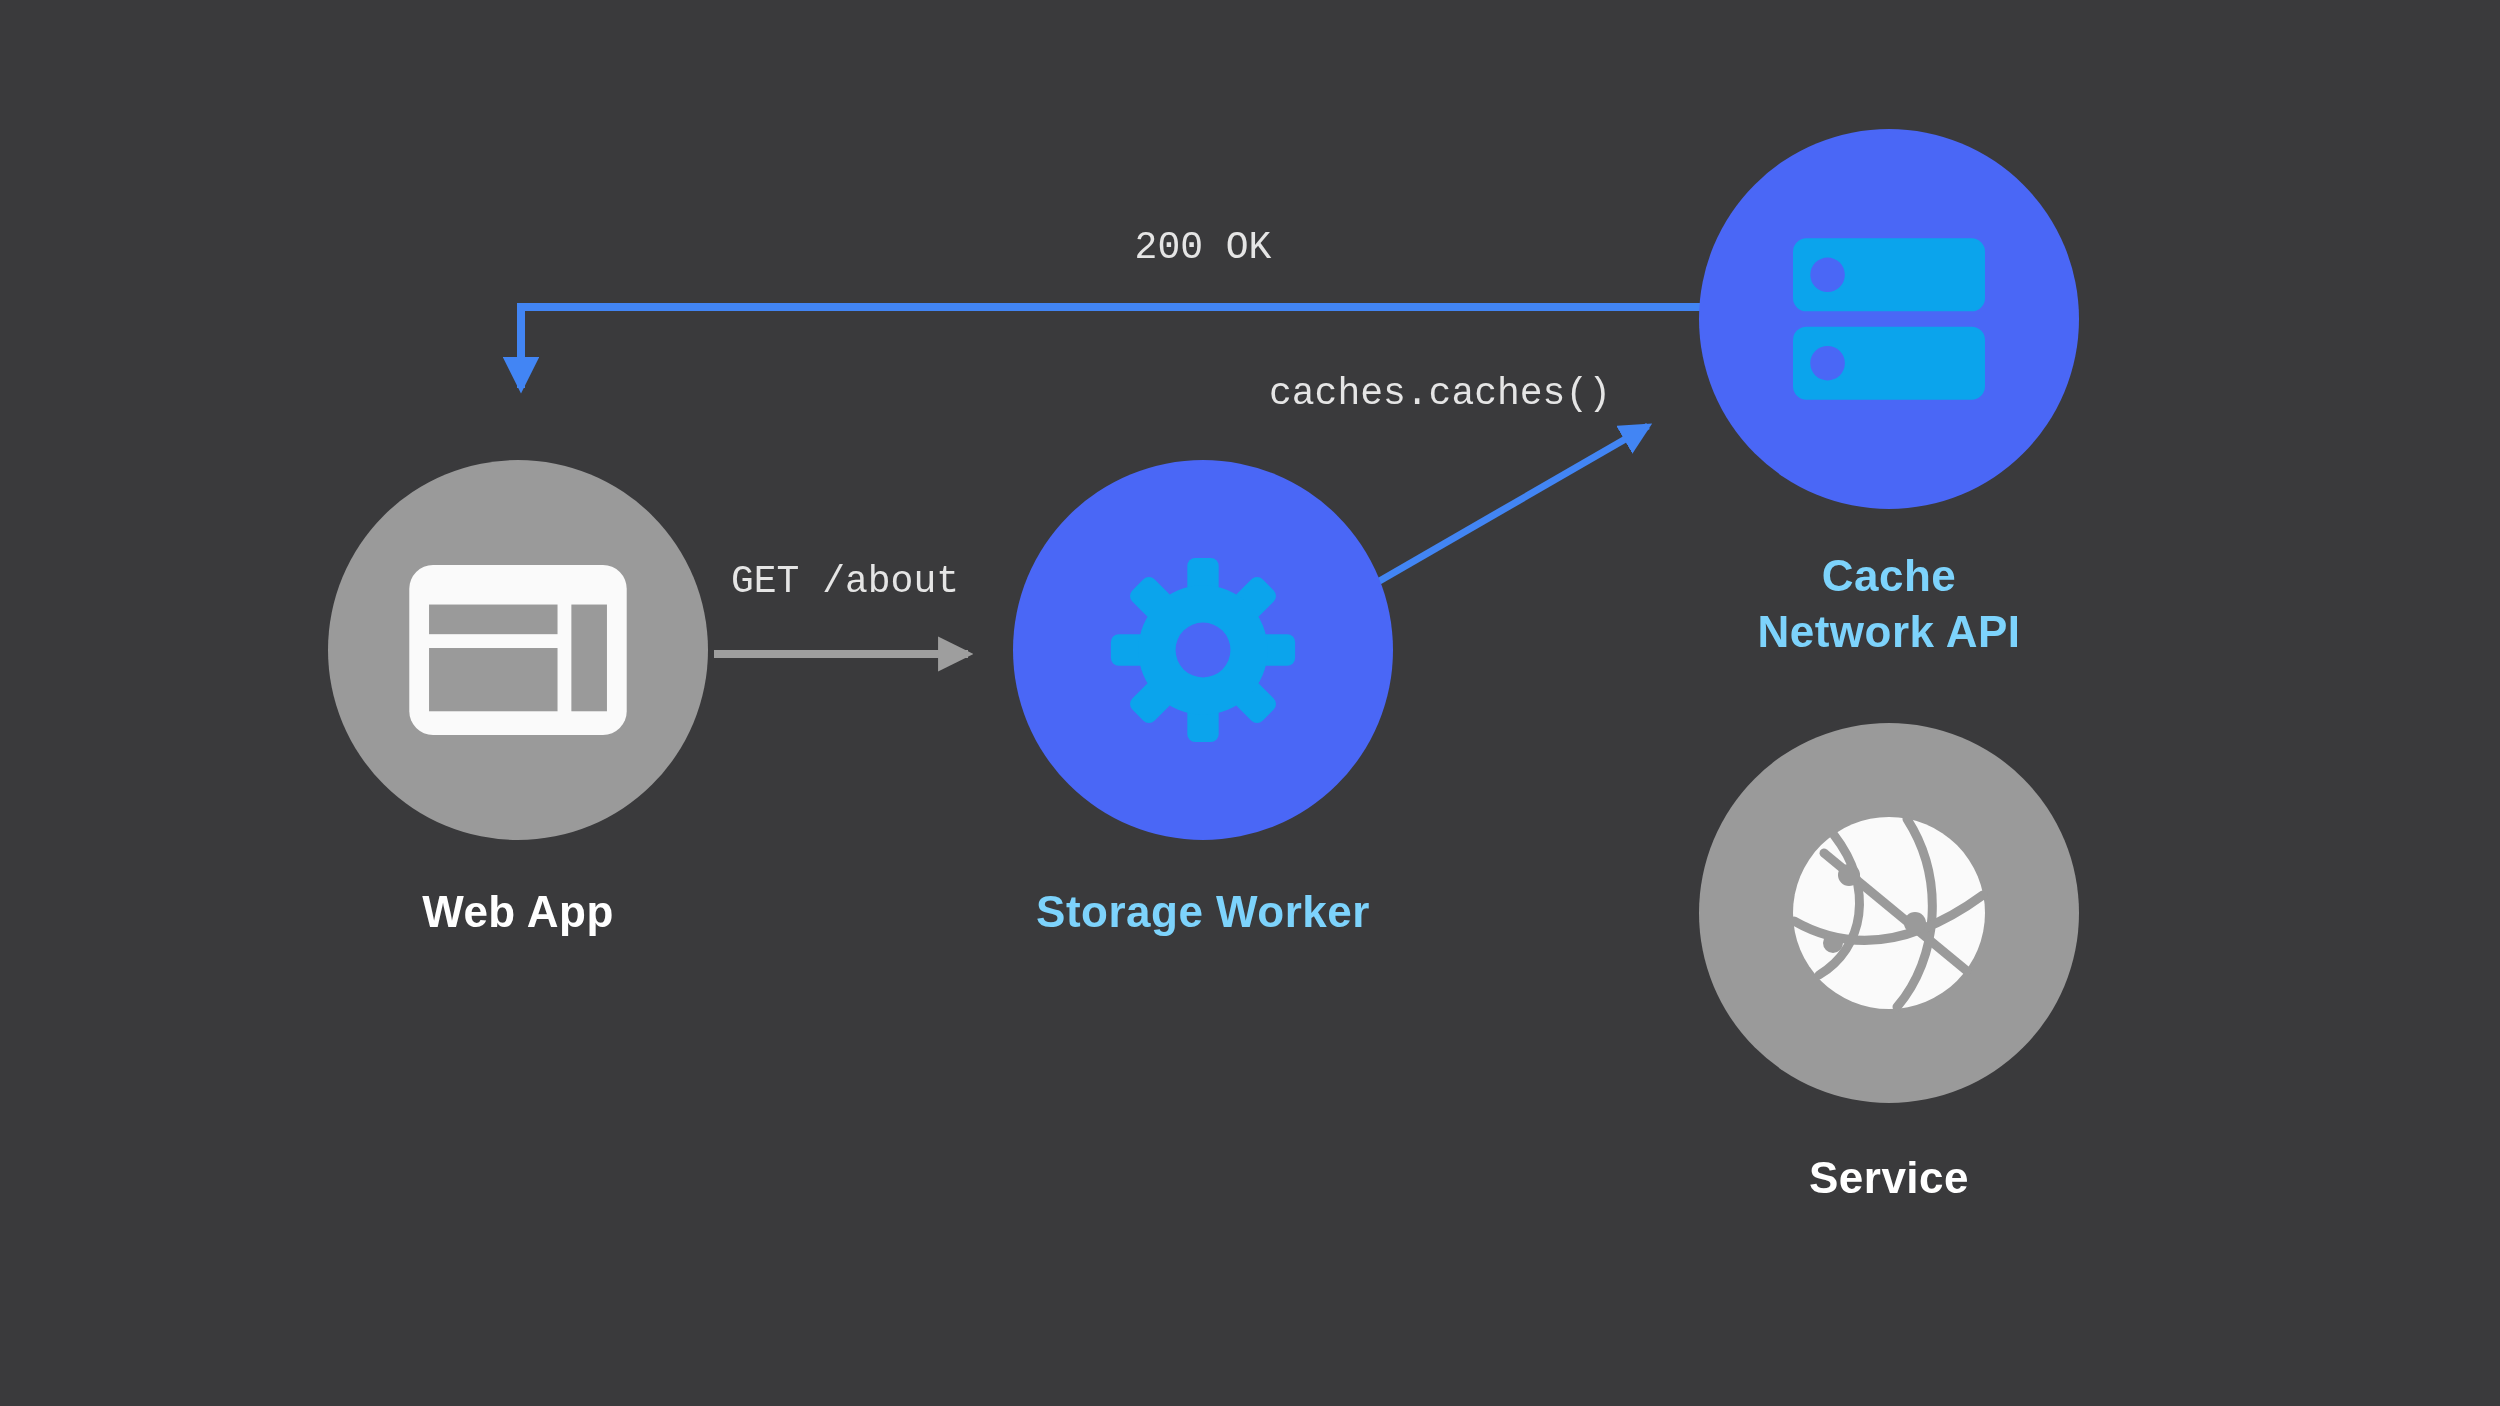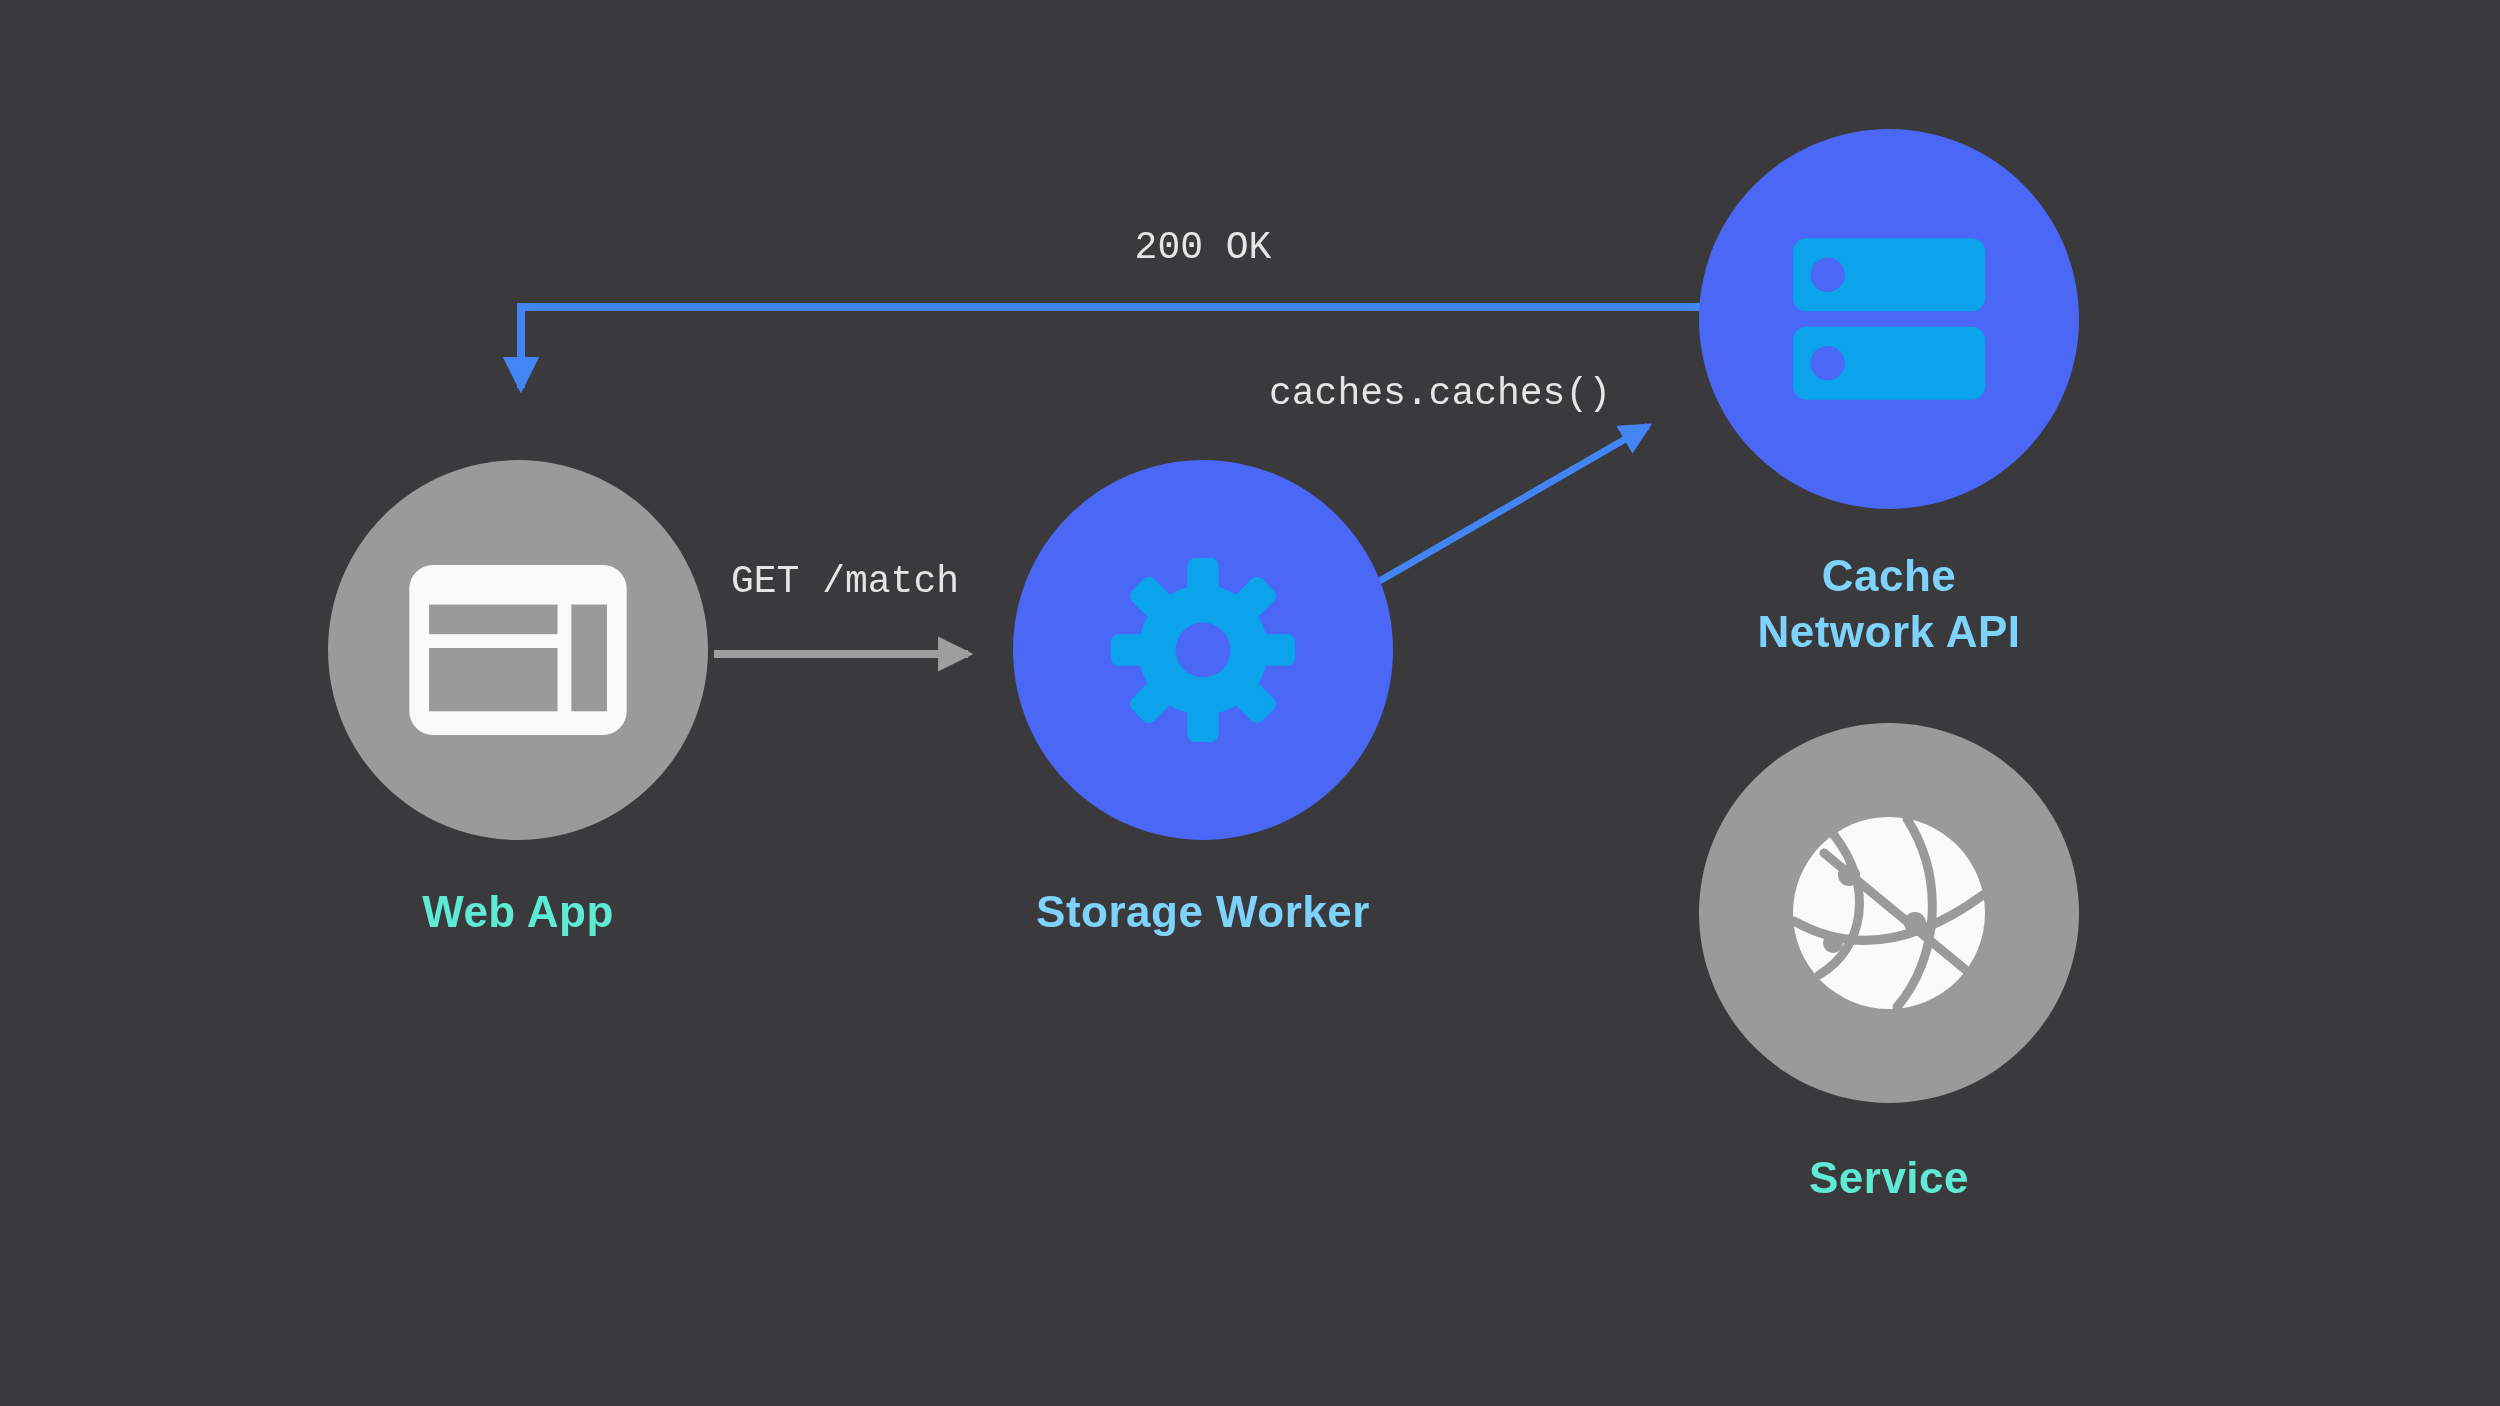--- a/index.html
+++ b/index.html
@@ -30,21 +30,21 @@
   .circle.gray { background: #9a9a9a; }
   .circle.blue { background: #4a67f6; }
   .node-label {
     position: absolute;
     text-align: center;
     font-weight: 700;
     font-size: 44px;
     line-height: 56px;
     letter-spacing: 0.5px;
   }
-  .node-label.gray { color: #5eead4; }
+  .node-label.gray { color: #ffffff; }
   .node-label.blue { color: #7dd3fc; }
   .annotation {
     position: absolute;
     text-align: center;
     font-family: "Liberation Mono", monospace;
     font-size: 38px;
     color: #e5e5e5;
     white-space: nowrap;
   }
 </style>
@@ -130,17 +130,17 @@
         <g fill="#9a9a9a">
           <circle cx="-40" cy="-38" r="11"></circle>
           <circle cx="26" cy="10" r="11"></circle>
           <circle cx="-56" cy="30" r="10"></circle>
         </g>
       </svg>
     </div>
     <div class="node-label gray" style="left:1689px; top:1150px; width:400px;">Service</div>
   </div>
 
-  <div class="annotation" style="left:695px; top:560px; width:300px;">GET /match</div>
+  <div class="annotation" style="left:695px; top:560px; width:300px;">GET /about</div>
   <div class="annotation" style="left:1240px; top:372px; width:400px;">caches.caches()</div>
   <div class="annotation" style="left:1053px; top:226px; width:300px;">200 OK</div>
 
 </div>
 
 </body></html>

